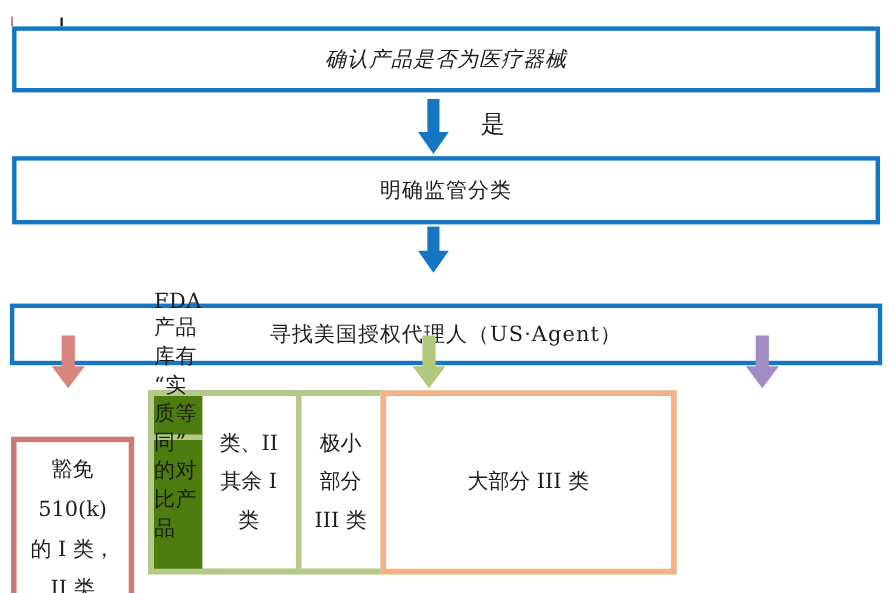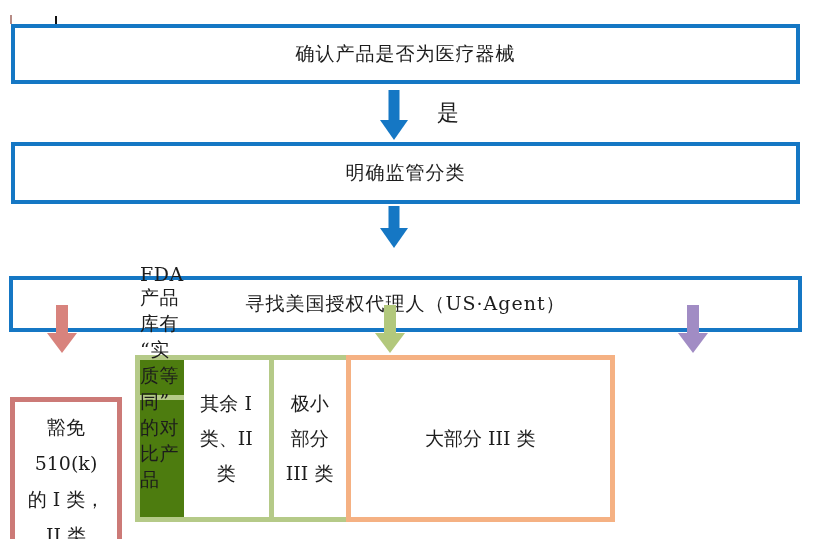--- a/index.html
+++ b/index.html
@@ -87,21 +87,21 @@
   .tick.red{left:10px;top:15px;background:#b78c86;}
 </style>
 </head>
 <body>
 
 <div id="canvas">
 
   <span class="tick black"></span>
   <span class="tick red"></span>
 
-  <div class="pbox" style="left:11px;top:24px;width:781px;height:52px;">
+  <div class="pbox" style="left:11px;top:24px;width:781px;height:52px;font-style:italic;">
     <span>确认产品是否为医疗器械</span>
   </div>
 
   <div class="arrow blue" style="left:380px;top:90px;width:28px;height:50px;">
     <span class="stem" style="height:32px;"></span>
     <span class="head"></span>
   </div>
   <div class="yes-label">是</div>
 
   <div class="pbox" style="left:11px;top:142px;width:781px;height:54px;">
@@ -134,22 +134,22 @@
     <div class="ln">豁免</div>
     <div class="ln">510(k)</div>
     <div class="ln">的 I 类，</div>
     <div class="ln">II 类</div>
   </div>
 
   <div class="equiv">
     <div class="equiv-header">FDA 产品库有 “实质等同” 的对比产品</div>
     <div class="equiv-row">
       <div class="equiv-cell cell-a">
+        <div class="ln">类、II</div>
         <div class="ln">其余 I</div>
-        <div class="ln">类、II</div>
         <div class="ln">类</div>
       </div>
       <div class="equiv-cell cell-b">
         <div class="ln">极小</div>
         <div class="ln">部分</div>
         <div class="ln">III 类</div>
       </div>
       <div class="equiv-cell cell-c">
         <div class="ln">大部分 III 类</div>
       </div>

